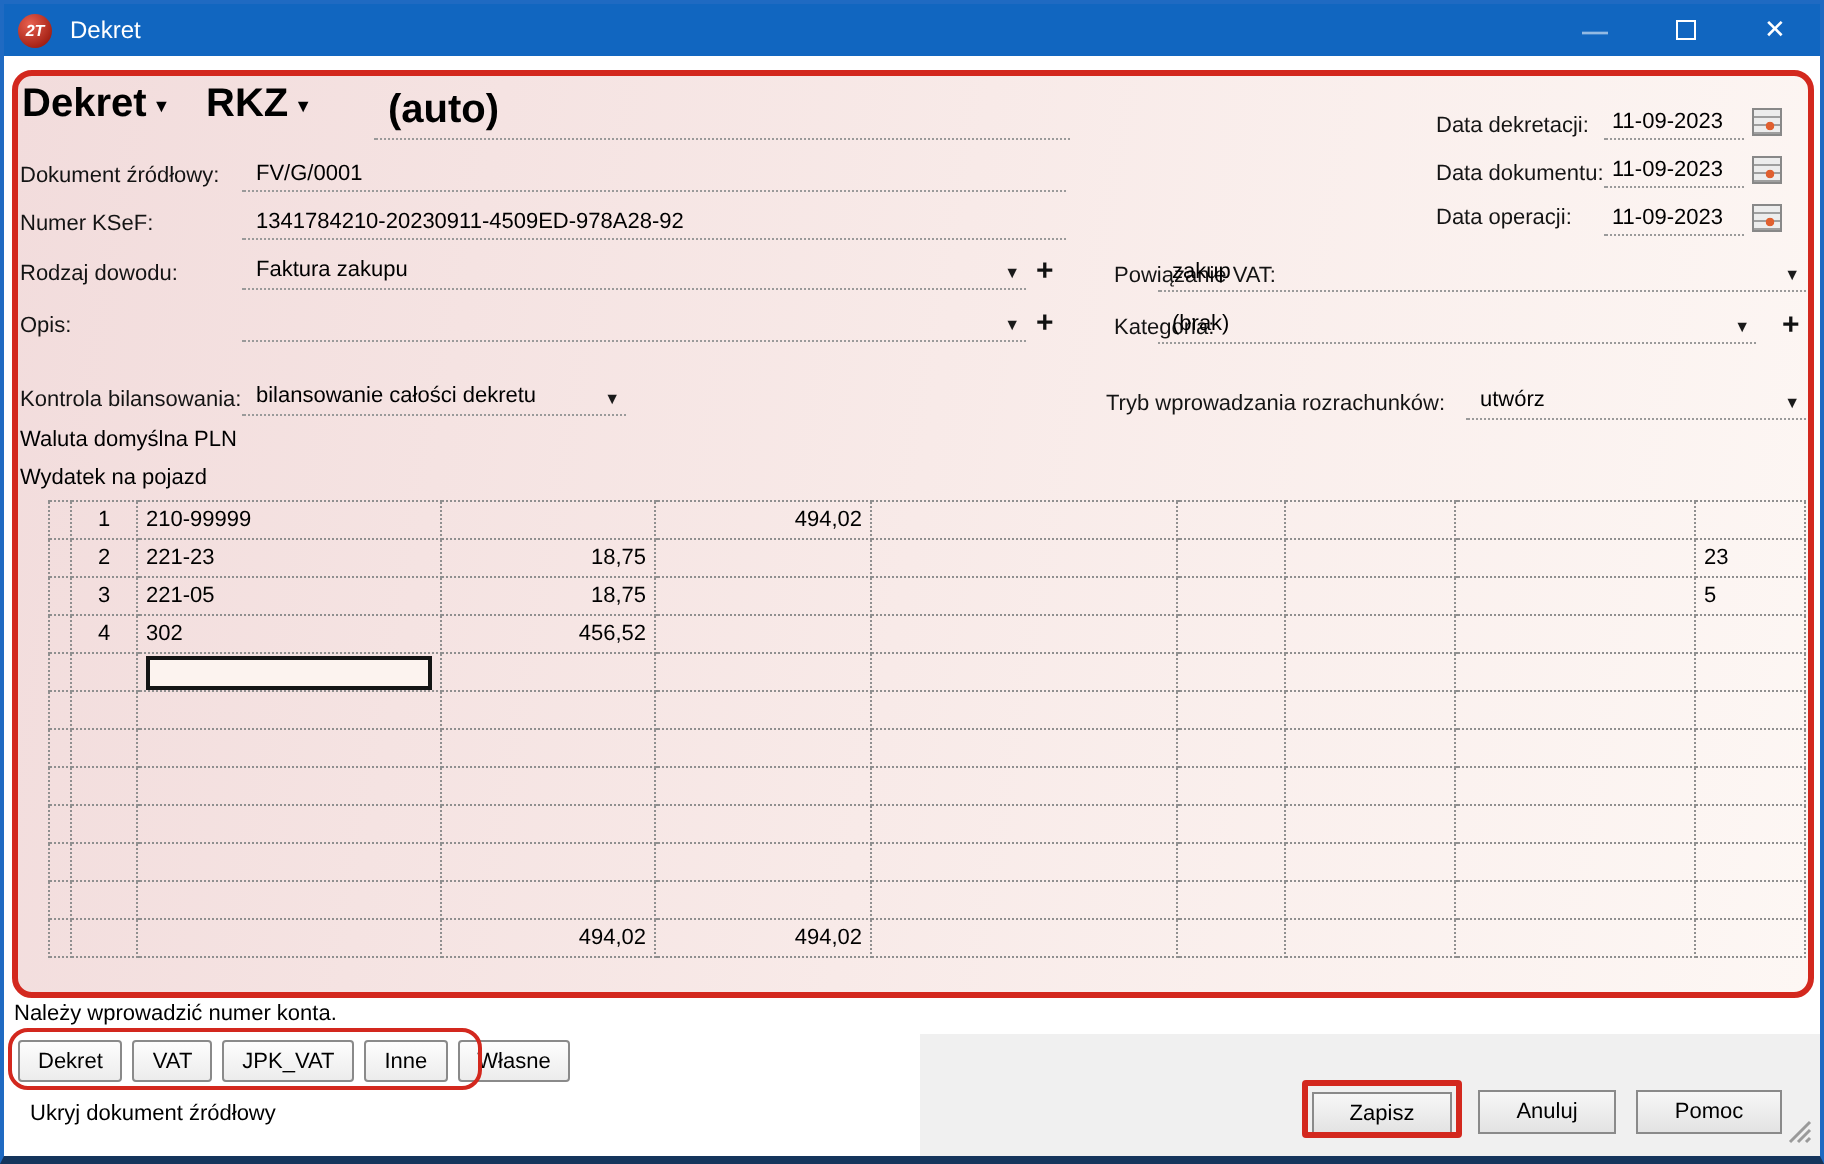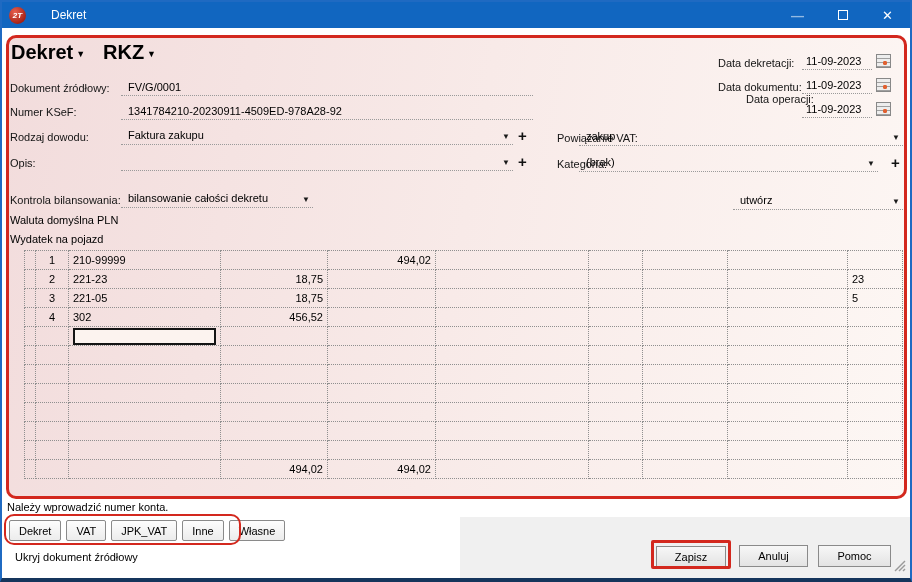--- a/index.html
+++ b/index.html
@@ -1,21 +1,21 @@
 <!DOCTYPE html>
 <html><head>
 <meta charset="utf-8">
 <style>
   html,body{margin:0;padding:0;background:#fff;}
   *{box-sizing:border-box;font-family:"Liberation Sans","DejaVu Sans",sans-serif;}
   #win{position:relative;width:912px;height:582px;background:#fff;overflow:hidden;
        border:2px solid #1f6ac2;border-bottom:4px solid #15355c;}
   
   .titlebar{position:absolute;left:0;top:0;width:100%;height:26px;background:#1166c0;
-            display:flex;align-items:center;gap:16px;}
+            display:flex;align-items:center;}
   .app-icon{width:17px;height:17px;margin-left:7px;border-radius:50%;
             background:radial-gradient(circle at 35% 30%,#e8604f,#a32014 75%);
             color:#fff;font-size:8px;font-weight:bold;font-style:italic;
             display:flex;align-items:center;justify-content:center;flex:0 0 auto;}
   .win-title{color:#fff;font-size:12px;margin-left:9px;flex:1 1 auto;}
   .win-ctrls{display:flex;height:31px;}
   .wbtn{width:45px;height:31px;display:flex;align-items:center;justify-content:center;
         color:#fff;font-size:13px;}
   .wbtn.min{color:rgba(255,255,255,.55);font-weight:bold;}
   .maxbox{width:10px;height:10px;border:1px solid #fff;display:block;}
@@ -83,20 +83,21 @@
   </div>
 
   <div class="panel">
 
     <span class="abs hdr" style="left:2px;top:3px;">
       <span>Dekret</span><span class="caret">▼</span>
     </span>
     <span class="abs hdr" style="left:94px;top:3px;">
       <span>RKZ</span><span class="caret">▼</span>
     </span>
+    <div class="abs fline auto-line" style="left:178px;top:4px;width:348px;height:28px;">(auto)</div>
 
     <span class="abs lbl" style="left:1px;top:43px;">Dokument źródłowy:</span>
     <div class="abs fline" style="left:112px;top:42px;width:412px;height:16px;">FV/G/0001</div>
 
     <span class="abs lbl" style="left:1px;top:67px;">Numer KSeF:</span>
     <div class="abs fline" style="left:112px;top:66px;width:412px;height:16px;">1341784210-20230911-4509ED-978A28-92</div>
 
     <span class="abs lbl" style="left:1px;top:92px;">Rodzaj dowodu:</span>
     <div class="abs fline" style="left:112px;top:90px;width:392px;height:17px;">
       <span>Faktura zakupu</span>
@@ -121,37 +122,38 @@
     <span class="abs link" style="left:1px;top:195px;">Wydatek na pojazd</span>
 
     <span class="abs lbl" style="left:709px;top:18px;">Data dekretacji:</span>
     <div class="abs fline" style="left:793px;top:16px;width:70px;height:16px;padding-left:4px;">11-09-2023</div>
     <span class="abs cal" style="left:867px;top:16px;"></span>
 
     <span class="abs lbl" style="left:709px;top:42px;">Data dokumentu:</span>
     <div class="abs fline" style="left:793px;top:40px;width:70px;height:16px;padding-left:4px;">11-09-2023</div>
     <span class="abs cal" style="left:867px;top:40px;"></span>
 
-    <span class="abs lbl" style="left:709px;top:54px;margin-left:28px;">Data operacji:</span>
+    <span class="abs lbl" style="left:709px;top:64px;">Data operacji:</span>
     <div class="abs fline" style="left:793px;top:64px;width:70px;height:16px;padding-left:4px;">11-09-2023</div>
     <span class="abs cal" style="left:867px;top:64px;"></span>
 
     <span class="abs lbl" style="left:548px;top:93px;">Powiązanie VAT:</span>
     <div class="abs fline" style="left:570px;top:91px;width:324px;height:17px;">
       <span>zakup</span>
       <span class="caret">▼</span>
     </div>
 
     <span class="abs lbl" style="left:548px;top:119px;">Kategoria:</span>
     <div class="abs fline" style="left:570px;top:117px;width:299px;height:17px;">
       <span>(brak)</span>
       <span class="caret">▼</span>
     </div>
     <span class="abs plus" style="left:882px;top:118px;">+</span>
 
+    <span class="abs lbl" style="left:544px;top:157px;">Tryb wprowadzania rozrachunków:</span>
     <div class="abs fline" style="left:724px;top:155px;width:170px;height:17px;">
       <span>utwórz</span>
       <span class="caret">▼</span>
     </div>
 
     <div class="abs" style="left:15px;top:212px;">
       <table class="grid">
         <colgroup>
           <col style="width:11px">
             <col style="width:33px">

